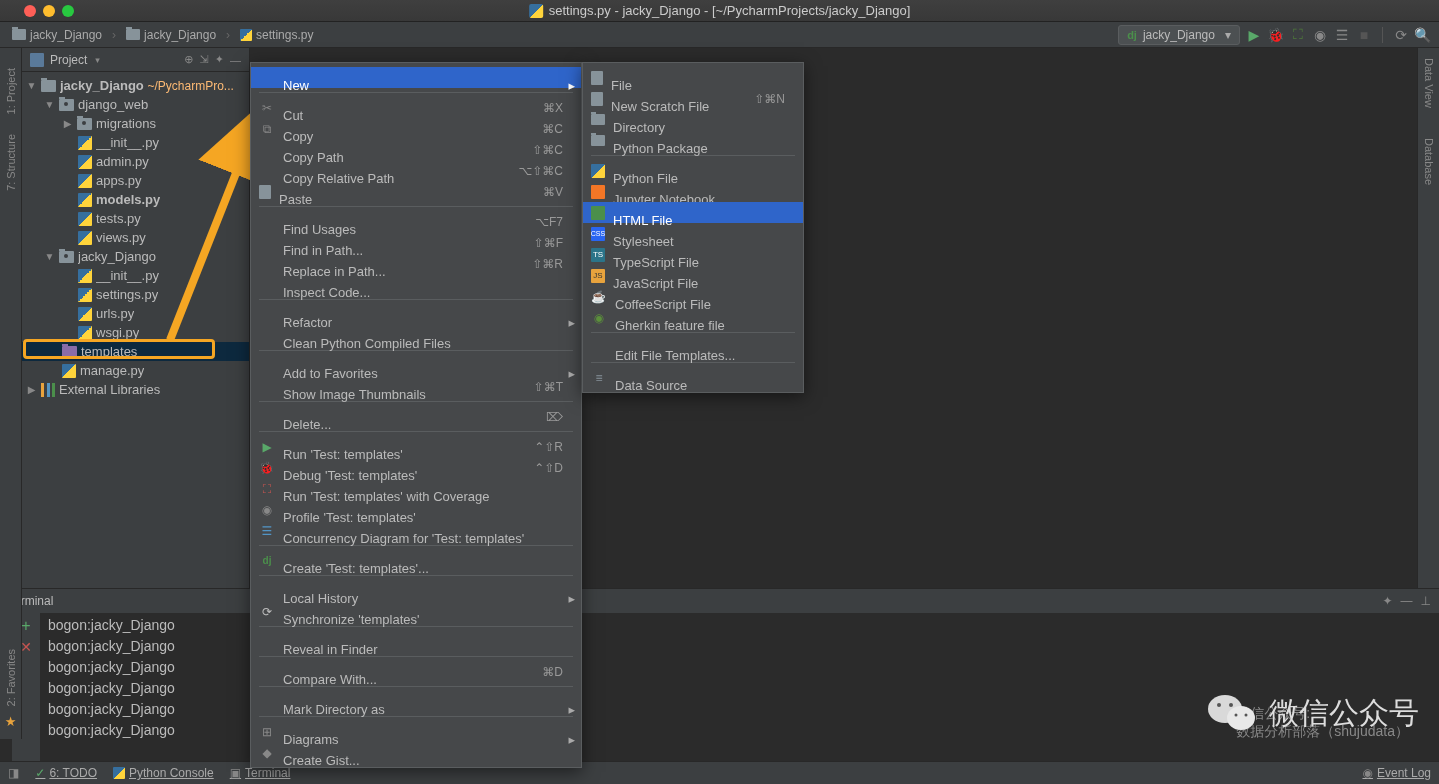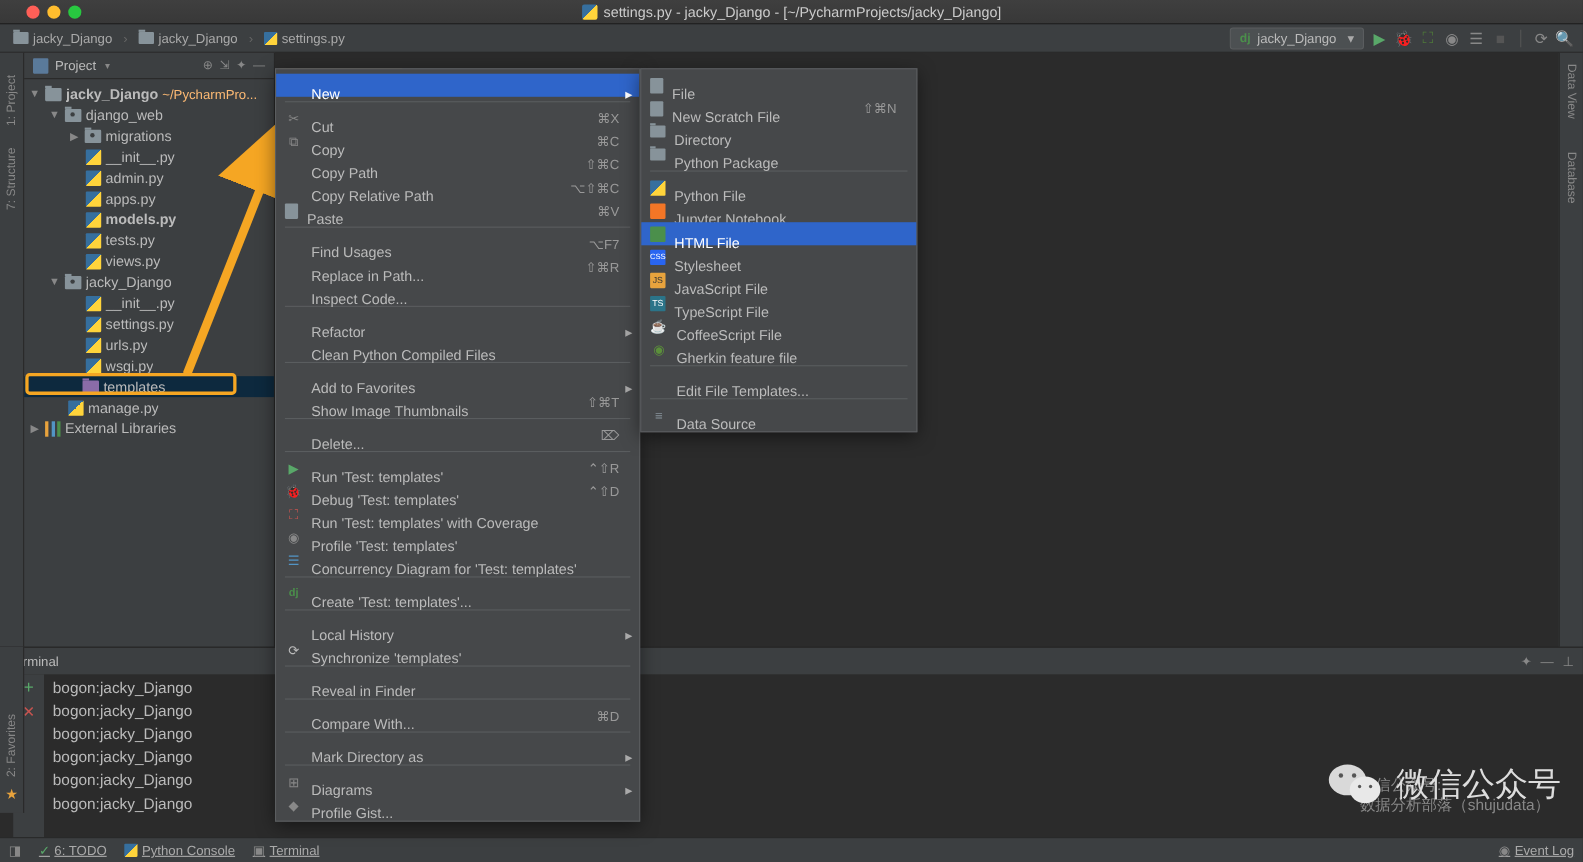--- a/index.html
+++ b/index.html
@@ -225,21 +225,21 @@
           <span class="tree-label">settings.py</span>
         </div>
       <div class="tree-row" style="padding-left:56px;">
           <span class="pyfile-i"></span>
           <span class="tree-label">urls.py</span>
         </div>
       <div class="tree-row" style="padding-left:56px;">
           <span class="pyfile-i"></span>
           <span class="tree-label">wsgi.py</span>
         </div>
-      <div class="tree-row sel" style="padding-left:53px;">
+      <div class="tree-row sel" style="padding-left:40px;">
           <span class="folder-i tmpl"></span>
           <span class="tree-label">templates</span>
         </div>
       <div class="tree-row" style="padding-left:40px;">
           <span class="pyfile-i"></span>
           <span class="tree-label">manage.py</span>
         </div>
       <div class="tree-row" style="padding-left:4px;">
           <span class="disclosure">▶</span>
           <span class="lib-i">
@@ -370,20 +370,25 @@
       <span class="shortcut">⌘V</span>
     </div>
     <div class="menu-sep"></div>
     <div class="menu-item">
       <span class="mi-icon "></span>
       <span class="mi-label">Find Usages</span>
       <span class="shortcut">⌥F7</span>
     </div>
     <div class="menu-item">
       <span class="mi-icon "></span>
+      <span class="mi-label">Find in Path...</span>
+      <span class="shortcut">⇧⌘F</span>
+    </div>
+    <div class="menu-item">
+      <span class="mi-icon "></span>
       <span class="mi-label">Replace in Path...</span>
       <span class="shortcut">⇧⌘R</span>
     </div>
     <div class="menu-item">
       <span class="mi-icon "></span>
       <span class="mi-label">Inspect Code...</span>
     </div>
     <div class="menu-sep"></div>
     <div class="menu-item">
       <span class="mi-icon "></span>
@@ -467,24 +472,24 @@
       <span class="sub"></span>
     </div>
     <div class="menu-sep"></div>
     <div class="menu-item">
       <span class="mi-icon diag" style="color: rgb(136, 136, 136);">⊞</span>
       <span class="mi-label">Diagrams</span>
       <span class="sub"></span>
     </div>
     <div class="menu-item">
       <span class="mi-icon gist" style="color: rgb(136, 136, 136);">◆</span>
-      <span class="mi-label">Profile Gist...</span>
-    </div>
-  </div>
-<div class="context-menu" id="ctx2" style="left: 582px; top: 62px; width: 252px;">
+      <span class="mi-label">Create Gist...</span>
+    </div>
+  </div>
+<div class="context-menu" id="ctx2" style="left: 582px; top: 62px; width: 222px;">
     <div class="menu-item">
       <span class="mi-icon file"></span>
       <span class="mi-label">File</span>
     </div>
     <div class="menu-item">
       <span class="mi-icon file"></span>
       <span class="mi-label">New Scratch File</span>
       <span class="shortcut">⇧⌘N</span>
     </div>
     <div class="menu-item">
@@ -506,26 +511,26 @@
     </div>
     <div class="menu-item hl">
       <span class="mi-icon html"></span>
       <span class="mi-label">HTML File</span>
     </div>
     <div class="menu-item">
       <span class="mi-icon css">CSS</span>
       <span class="mi-label">Stylesheet</span>
     </div>
     <div class="menu-item">
+      <span class="mi-icon ts">TS</span>
+      <span class="mi-label">TypeScript File</span>
+    </div>
+    <div class="menu-item">
       <span class="mi-icon js">JS</span>
       <span class="mi-label">JavaScript File</span>
-    </div>
-    <div class="menu-item">
-      <span class="mi-icon ts">TS</span>
-      <span class="mi-label">TypeScript File</span>
     </div>
     <div class="menu-item">
       <span class="mi-icon coffee">☕</span>
       <span class="mi-label">CoffeeScript File</span>
     </div>
     <div class="menu-item">
       <span class="mi-icon gherkin">◉</span>
       <span class="mi-label">Gherkin feature file</span>
     </div>
     <div class="menu-sep"></div>

